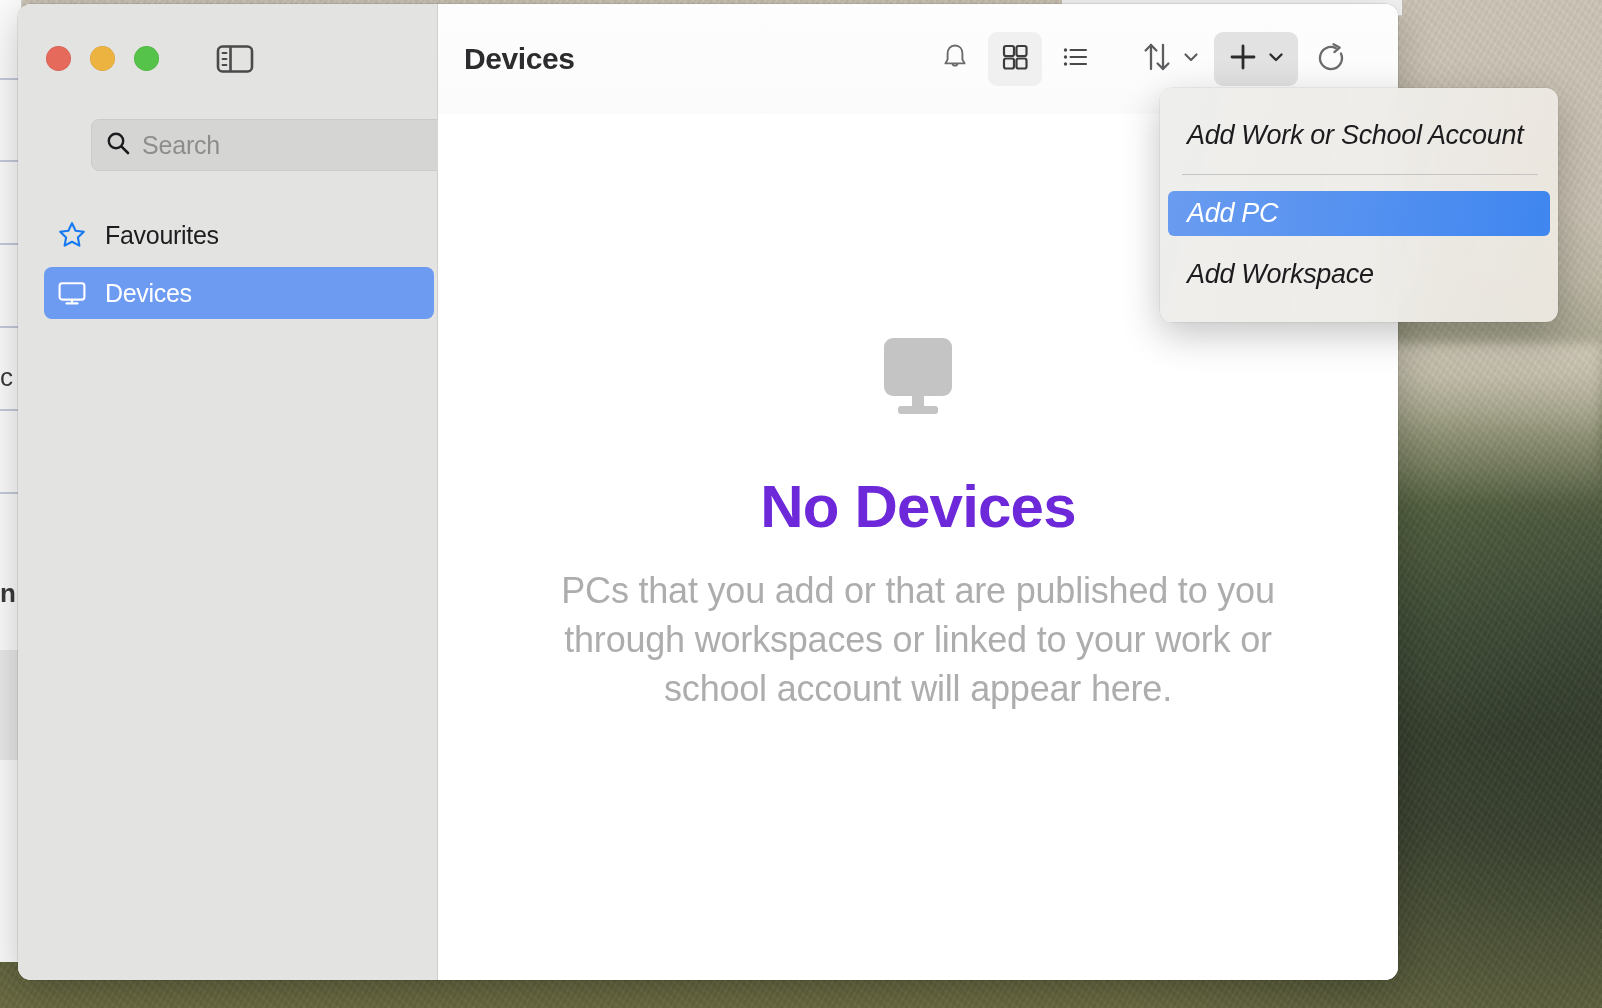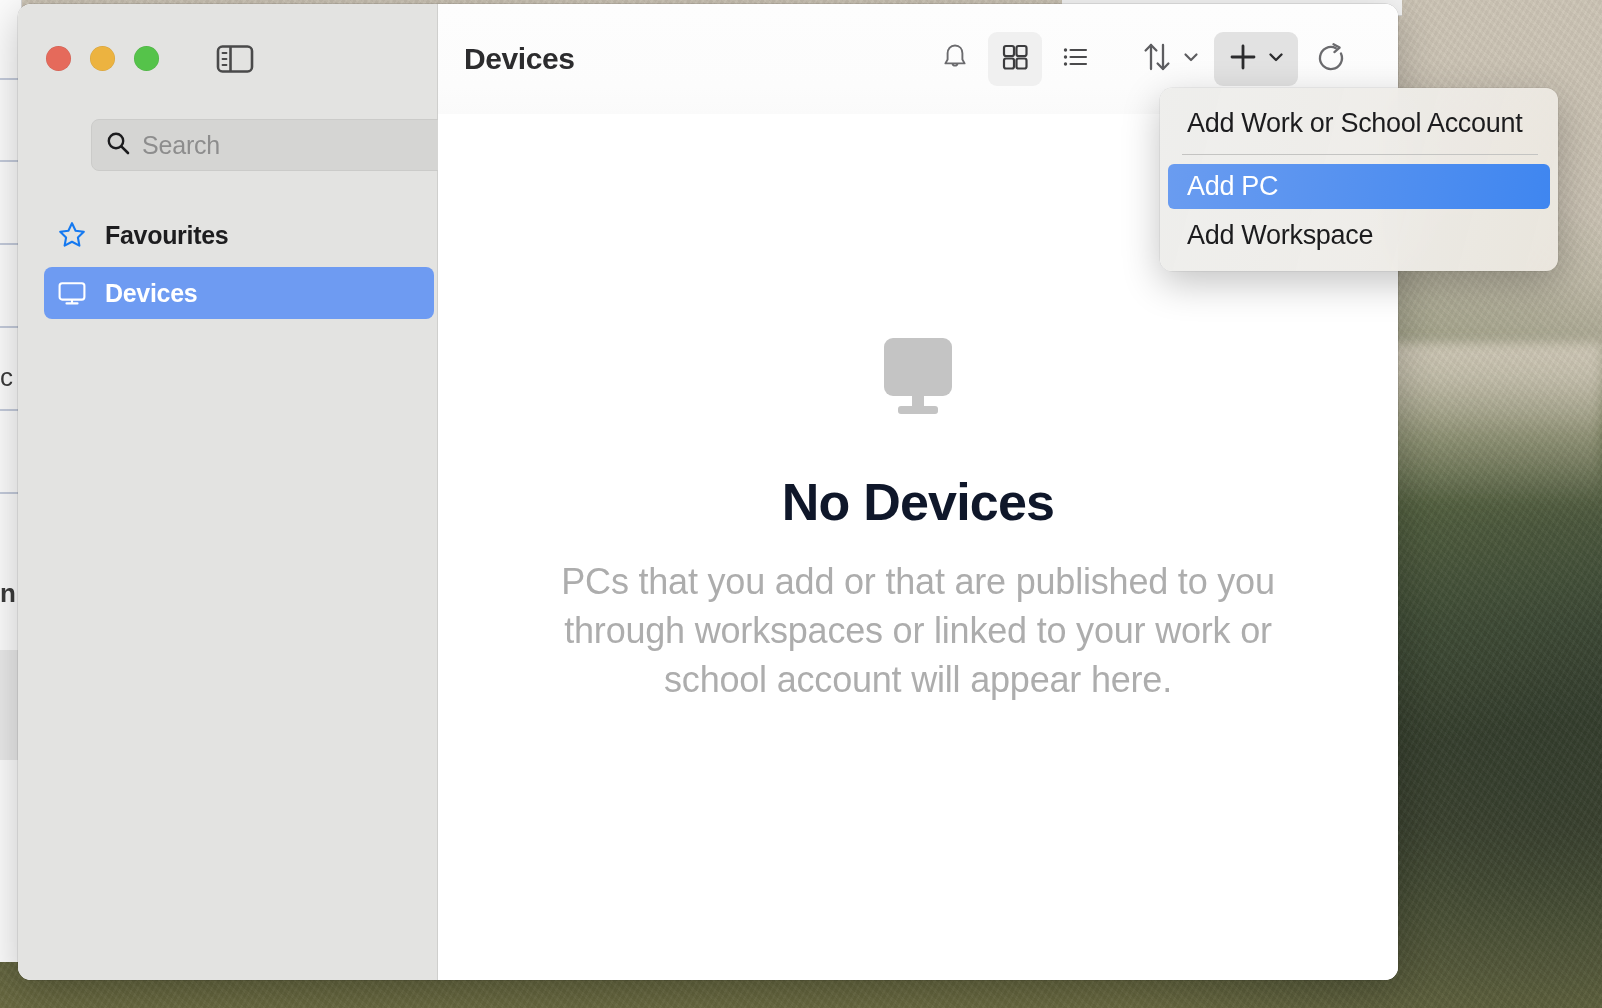--- a/index.html
+++ b/index.html
@@ -114,21 +114,21 @@
     border: 1px solid #cbcbc9;
     border-radius: 8px;
     display: flex; align-items: center; gap: 11px;
     padding-left: 13px;
     margin-left: 47px;
   }
   .search-placeholder {
     font-size: 25px; color: #8d8d8d; letter-spacing: -0.2px;
   }
 
-  .nav-list { position: absolute; left: 26px; top: 205px; width: 390px; font-weight: bold; }
+  .nav-list { position: absolute; left: 26px; top: 205px; width: 390px; }
   .nav-item {
     height: 52px;
     display: flex; align-items: center; gap: 18px;
     padding-left: 13px;
     border-radius: 8px;
     margin-bottom: 6px;
     cursor: default;
   }
   .nav-item .nav-label {
     font-size: 25px; color: #1d1d1f; letter-spacing: -0.3px;
@@ -169,21 +169,21 @@
   .tb-btn.plus-btn { background: #e2e2e2; padding: 0 13px; }
   .tb-sep { width: 18px; }
 
   .empty-state {
     flex: 1 1 auto;
     display: flex; flex-direction: column;
     align-items: center;
     padding-top: 222px;
   }
   .empty-title {
-    font-size: 52px; font-weight: 700; color: #0f172a;
+    font-size: 60px; font-weight: 700; color: #6d28d9;
     letter-spacing: -0.8px; margin-top: 52px;
   }
   .empty-sub {
     font-size: 36px; color: #adadad; line-height: 1.36;
     text-align: center; width: 770px; margin-top: 26px;
     letter-spacing: -0.2px;
   }
 
   
   .menu {
@@ -192,27 +192,28 @@
     width: 398px;
     padding: 9px 0 9px 0;
     border-radius: 12px;
     background: linear-gradient(105deg, rgba(238,238,236,0.97) 0%, rgba(238,236,232,0.96) 55%, rgba(236,232,224,0.95) 100%);
     box-shadow: 0 12px 38px rgba(0,0,0,0.24), 0 0 0 0.5px rgba(0,0,0,0.10);
     backdrop-filter: blur(28px);
     z-index: 50;
   }
   .menu-item {
     height: 45px;
-    margin: 4px 8px;
+    margin: 16px 8px;
     display: flex; align-items: center;
     padding-left: 19px;
     border-radius: 6px;
     font-size: 27px; color: #1c1c1e;
     letter-spacing: -0.3px;
     cursor: default;
+    font-style: italic;
   }
   .menu-item.highlighted {
     background: linear-gradient(100deg, #6a9cf0 0%, #3f86f0 100%);
     color: #ffffff;
   }
   .menu-sep {
     height: 1px; background: #c4c4c2;
     margin: 8px 20px 9px 22px;
   }
 </style>

